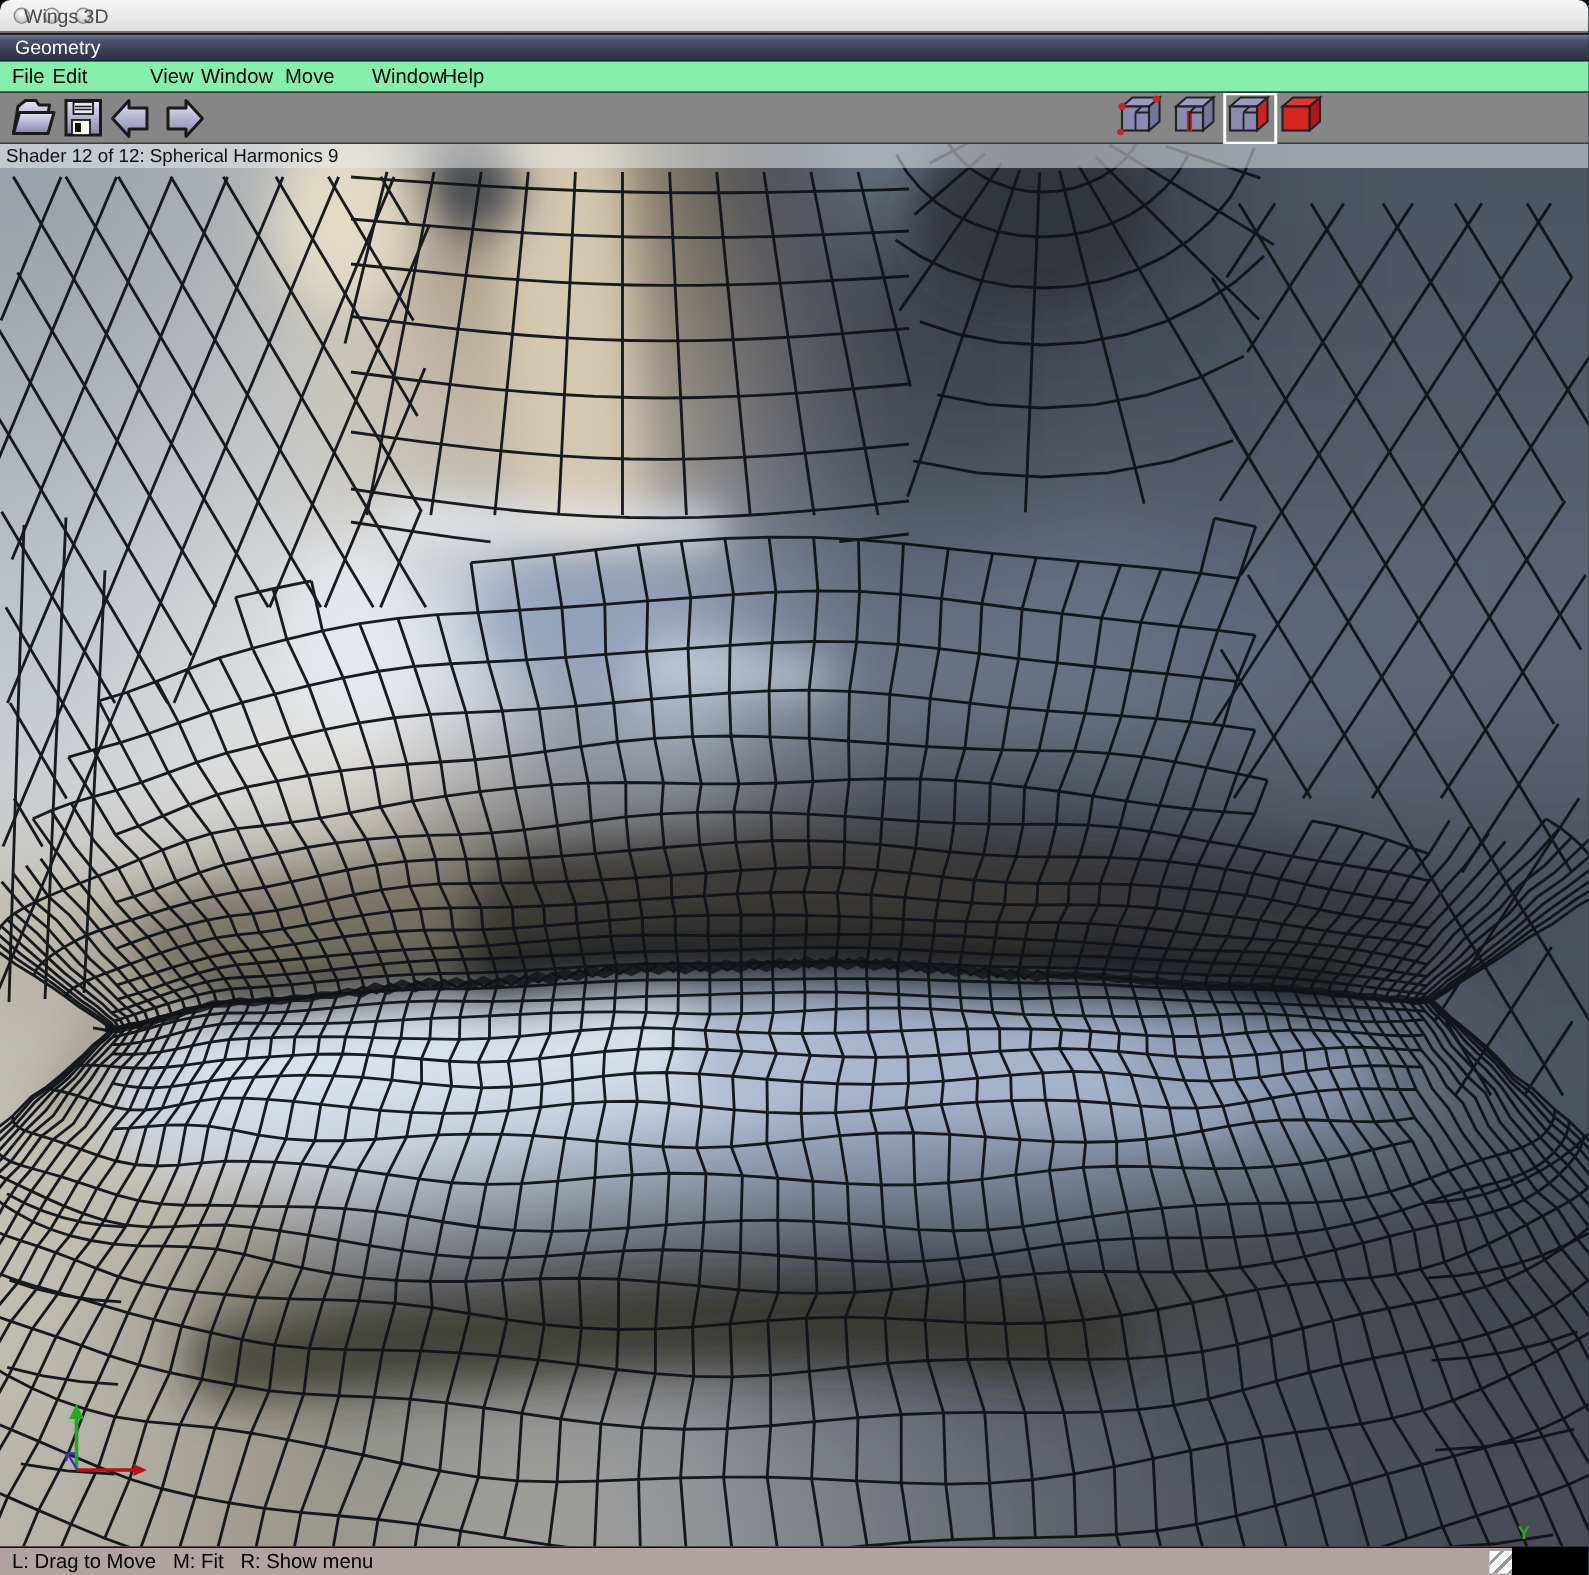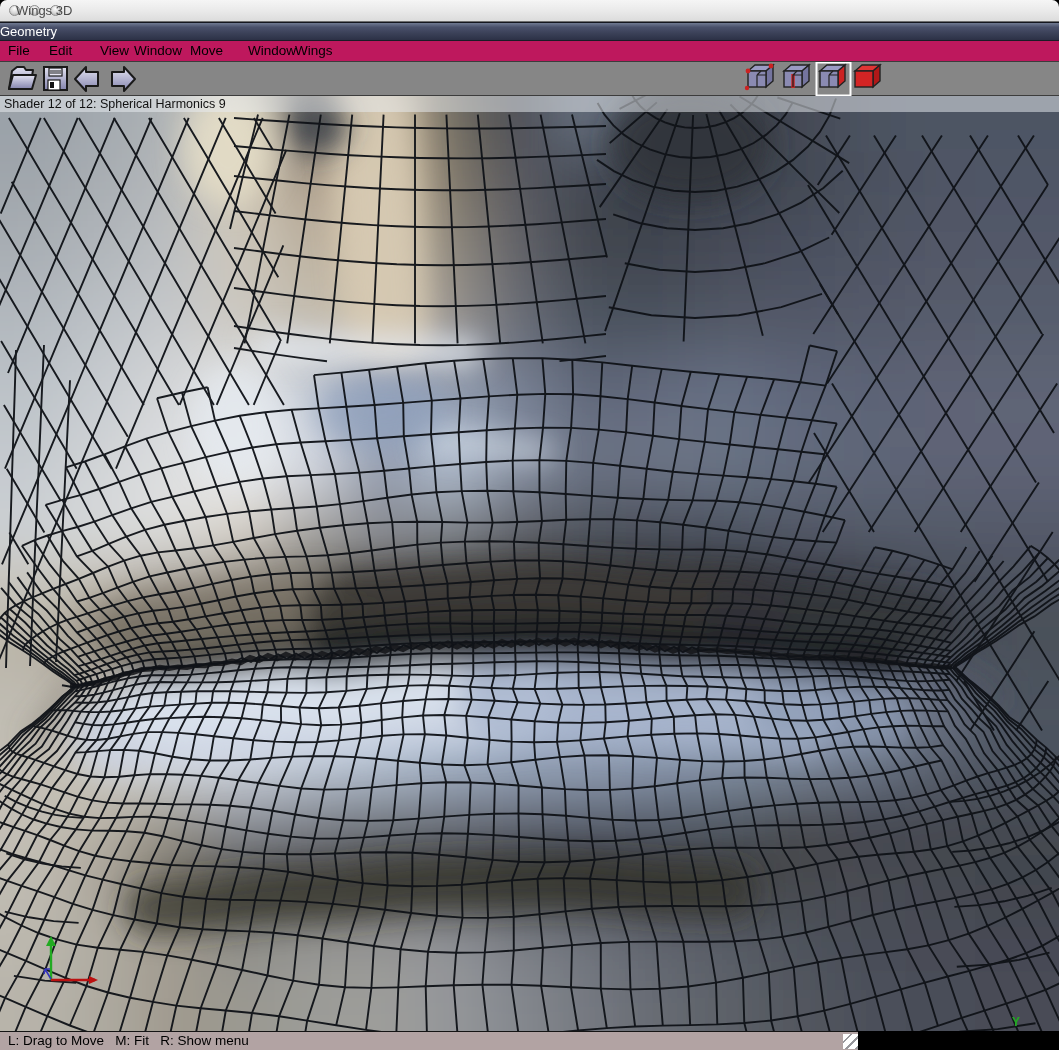--- a/index.html
+++ b/index.html
@@ -7,46 +7,46 @@
   background:linear-gradient(#f5f5f5,#e9e9e9 55%,#dcdcdc);
   border-bottom:1px solid #6e6e6e; border-radius:7px 7px 0 0; }
 #titlebar .t { position:absolute; left:0; right:0; top:3px; text-align:left;
   font-size:13px; color:#4a4a4a;margin-left:16px; }
 .ball { position:absolute; top:5px; width:11px; height:11px; border-radius:50%;
   background:radial-gradient(circle at 50% 30%, #fdfdfd, #d8d8d8 55%, #a8a8a8);
   border:1px solid #8e8e8e; }
 #tabbar { position:absolute; left:0; top:22px; width:1059px; height:19px;
   background:linear-gradient(#707a92,#49506a 25%,#3b4158 60%,#2c3146);
   border-top:1px solid #14161e; border-bottom:1px solid #1a1c26;
-  color:#fff; font-size:13px; line-height:18px; padding-left:0; }
+  color:#fff; font-size:13px; line-height:18px; padding-left:10px; }
 #menubar { position:absolute; left:0; top:41px; width:1059px; height:20px;
-  background:#be185d; color:#000; font-size:13.5px; line-height:20px; }
+  background:#86efac; color:#000; font-size:13.5px; line-height:20px; }
 #menubar span { position:absolute; top:0; }
 #toolbar { position:absolute; left:0; top:61px; width:1059px; height:35px;
   background:#868686; border-top:1px solid #3c3c3c; border-bottom:1px solid #3c3c3c; }
 #viewport { position:absolute; left:0; top:96px; width:1059px; height:935px; }
-#statusbar { position:absolute; left:0; top:1031px; width:858px; height:19px;
+#statusbar { position:absolute; left:0; top:1031px; width:1008px; height:19px;
   background:#b2a3a3; color:#000; font-size:13.5px; line-height:17px; padding-left:8px; border-top:1px solid #141414; }
 #grip { position:absolute; right:0; top:2px; width:15px; height:15px; background:#fff; background-image:repeating-linear-gradient(135deg,rgba(150,150,150,0) 0 5px,rgba(140,140,145,0.9) 5px 7px); }
 </style></head><body>
 <div id="titlebar">
  <div class="ball" style="left:9px"></div>
  <div class="ball" style="left:29px"></div>
  <div class="ball" style="left:50px"></div>
  <div class="t">Wings 3D</div>
 </div>
 <div id="tabbar">Geometry</div>
 <div id="menubar">
  <span style="left:8px">File</span>
-    <span style="left:49px">Edit</span>
+    <span style="left:35px">Edit</span>
  <span style="left:100px">View</span>
     <span style="left:134px">Window</span>
  <span style="left:190px">Move</span>
     <span style="left:248px">Window</span>
- <span style="left:295px">Wings</span>
+ <span style="left:295px">Help</span>
 </div>
 <div id="toolbar">
 <svg width="1059" height="35" viewBox="0 61 1059 35">
 <defs>
  <linearGradient id="lav" x1="0" y1="0" x2="0" y2="1">
   <stop offset="0" stop-color="#e4e4f2"></stop>
           <stop offset="1" stop-color="#8484ae"></stop>
  </linearGradient>
 </defs>
 <g stroke="#1a1a1a" stroke-width="2" fill="url(#lav)" stroke-linejoin="round">

